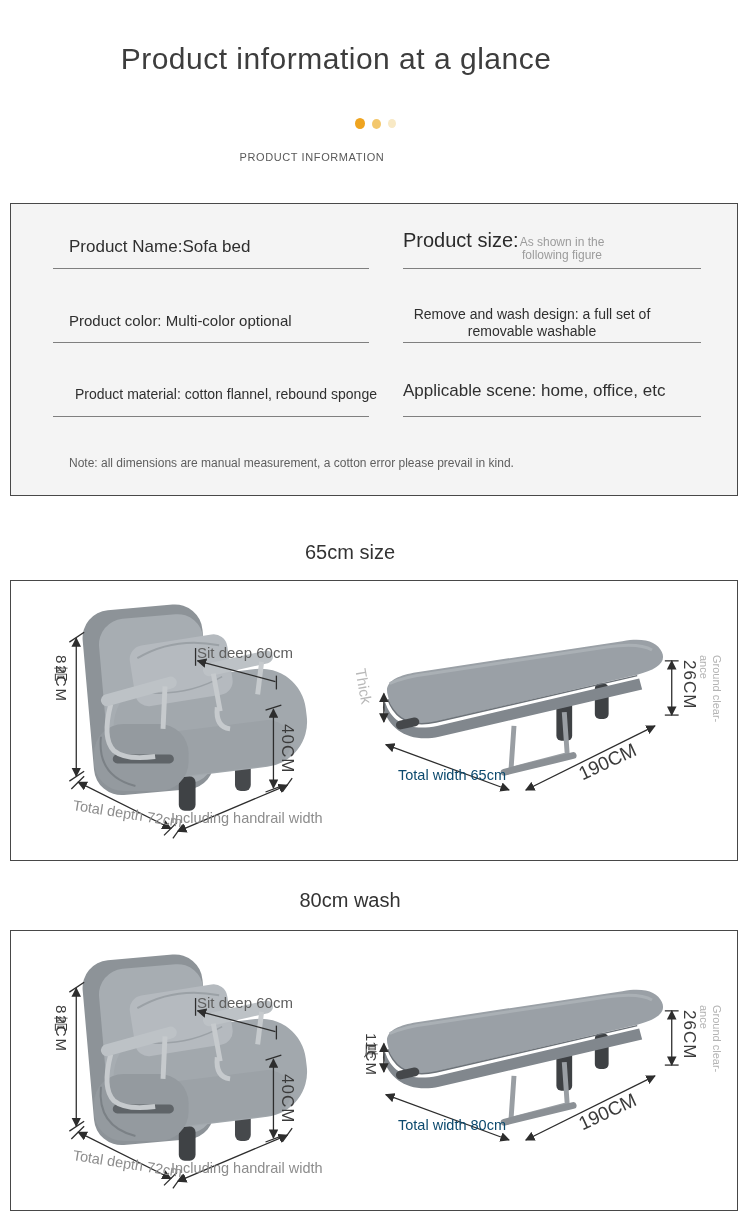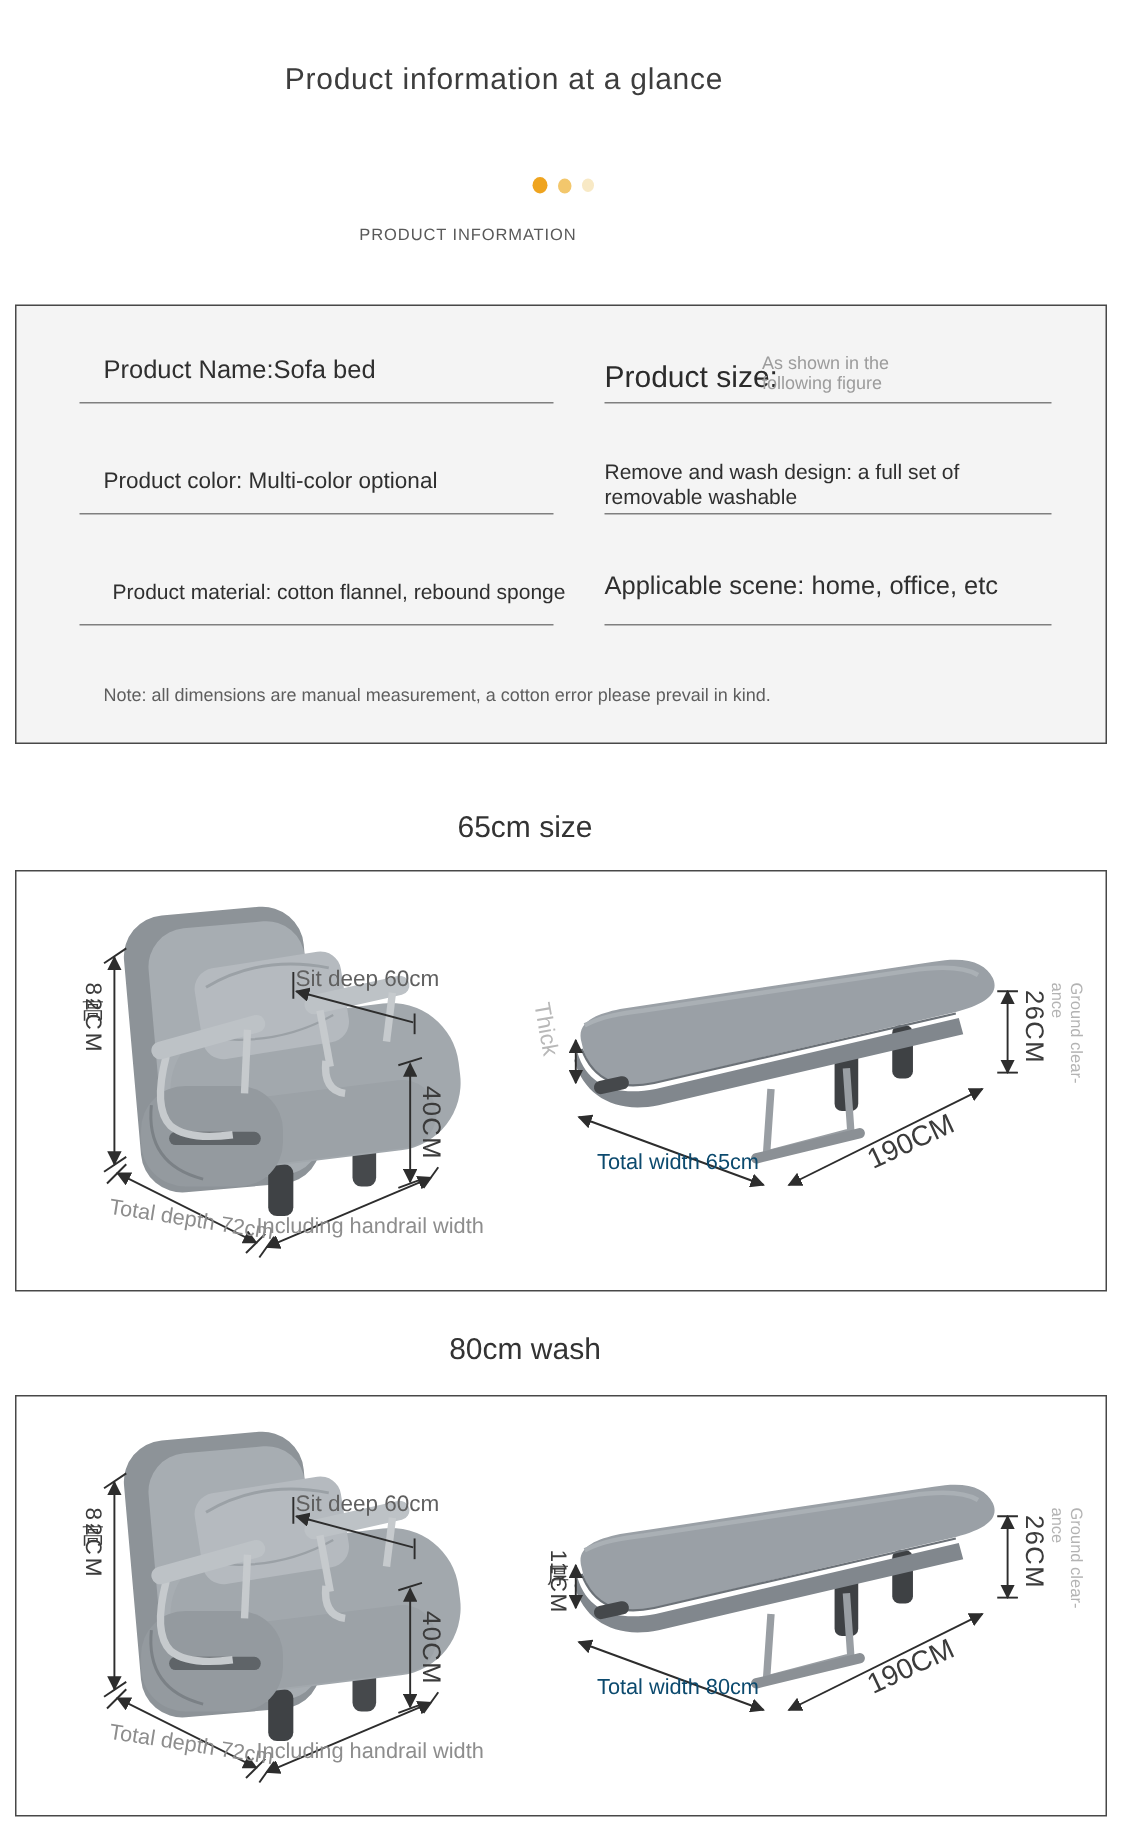--- a/index.html
+++ b/index.html
@@ -5,40 +5,40 @@
   * { margin:0; padding:0; box-sizing:border-box; }
   html,body { background:#fff; }
   body {
     width:750px; height:1224px; position:relative; overflow:hidden;
     font-family:"Liberation Sans","DejaVu Sans",sans-serif; color:#3c3c3c;
   }
   .abs { position:absolute; }
 
   
   .page-title { top:42px; left:0; width:672px; text-align:center;
-    font-size:20px; font-weight:400; color:#3d3d3d; letter-spacing:0.5px; }
+    font-size:30px; font-weight:400; color:#3d3d3d; letter-spacing:0.5px; }
   .dots { top:118px; left:0; width:750px; display:flex; justify-content:center;
     align-items:center; gap:7px; }
   .dot { border-radius:50%; }
   .dot1 { width:10px; height:11px; }
   .dot2 { width:9px; height:10px; }
   .dot3 { width:8px; height:9px; }
   .eyebrow { top:151px; left:0; width:624px; text-align:center;
     font-size:11px; color:#595959; letter-spacing:0.6px; }
 
   
   .info-box { top:203px; left:10px; width:728px; height:293px;
     background:#f4f4f4; border:1px solid #484848; }
-  .info-box .cell { position:absolute; }
+  .info-box .cell { position:absolute;text-align:center; }
   .rule { position:absolute; height:1px; background:#7f7f7f; }
   .rule-l { left:42px; width:316px; }
   .rule-r { left:392px; width:298px; }
   .r1 { top:64px; } .r2 { top:138px; } .r3 { top:212px; }
   .name-left { left:58px; top:33px; font-size:17px; color:#2f2f2f; }
-  .size-title { left:392px; top:37px; font-size:20px; color:#2b2b2b; }
+  .size-title { left:392px; top:25px; font-size:20px; color:#2b2b2b; }
   .size-note { left:497px; top:32px; width:108px; font-size:12px;
     line-height:13px; color:#9c9c9c; }
   .color-left { left:58px; top:108px; font-size:15px; color:#2f2f2f; }
   .wash-right { left:392px; top:102px; width:258px; font-size:14px;
     line-height:17px; color:#2f2f2f; }
   .material-left { left:64px; top:182px; font-size:14px; color:#2f2f2f; }
   .scene-right { left:392px; top:177px; font-size:17px; color:#2f2f2f; }
   .note-line { left:58px; top:252px; font-size:12px; color:#5e5e5e; }
 
   

